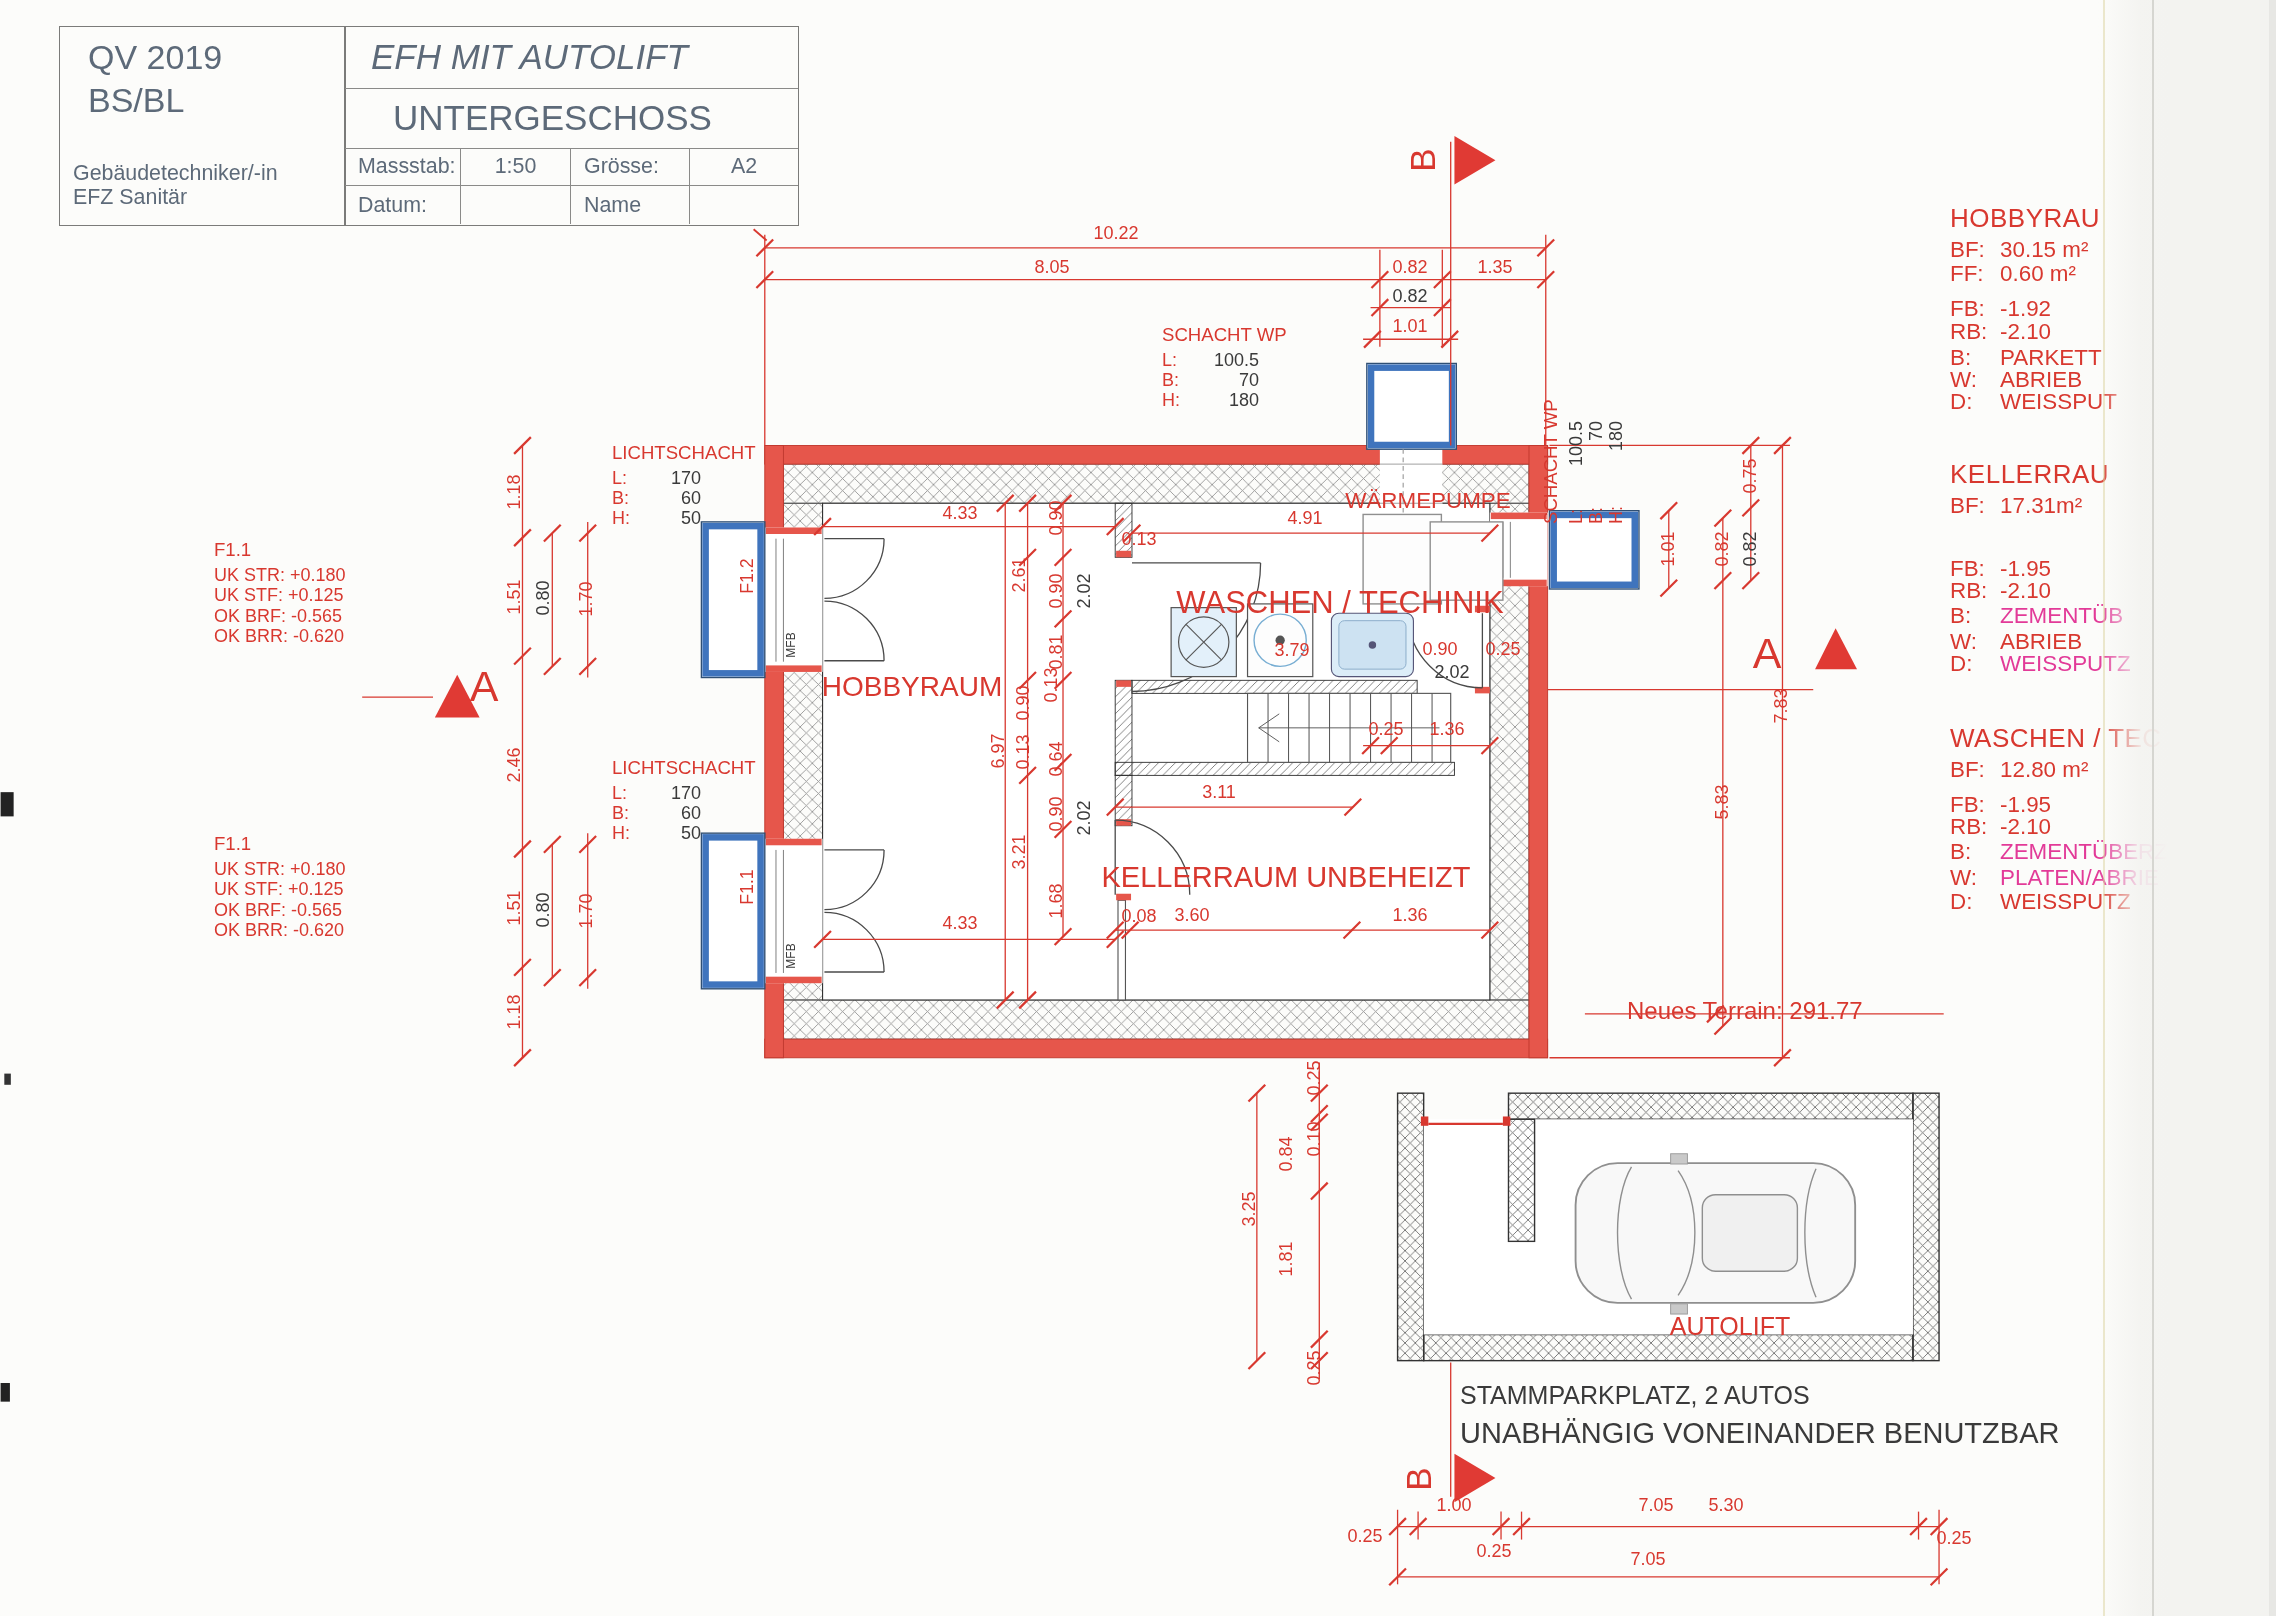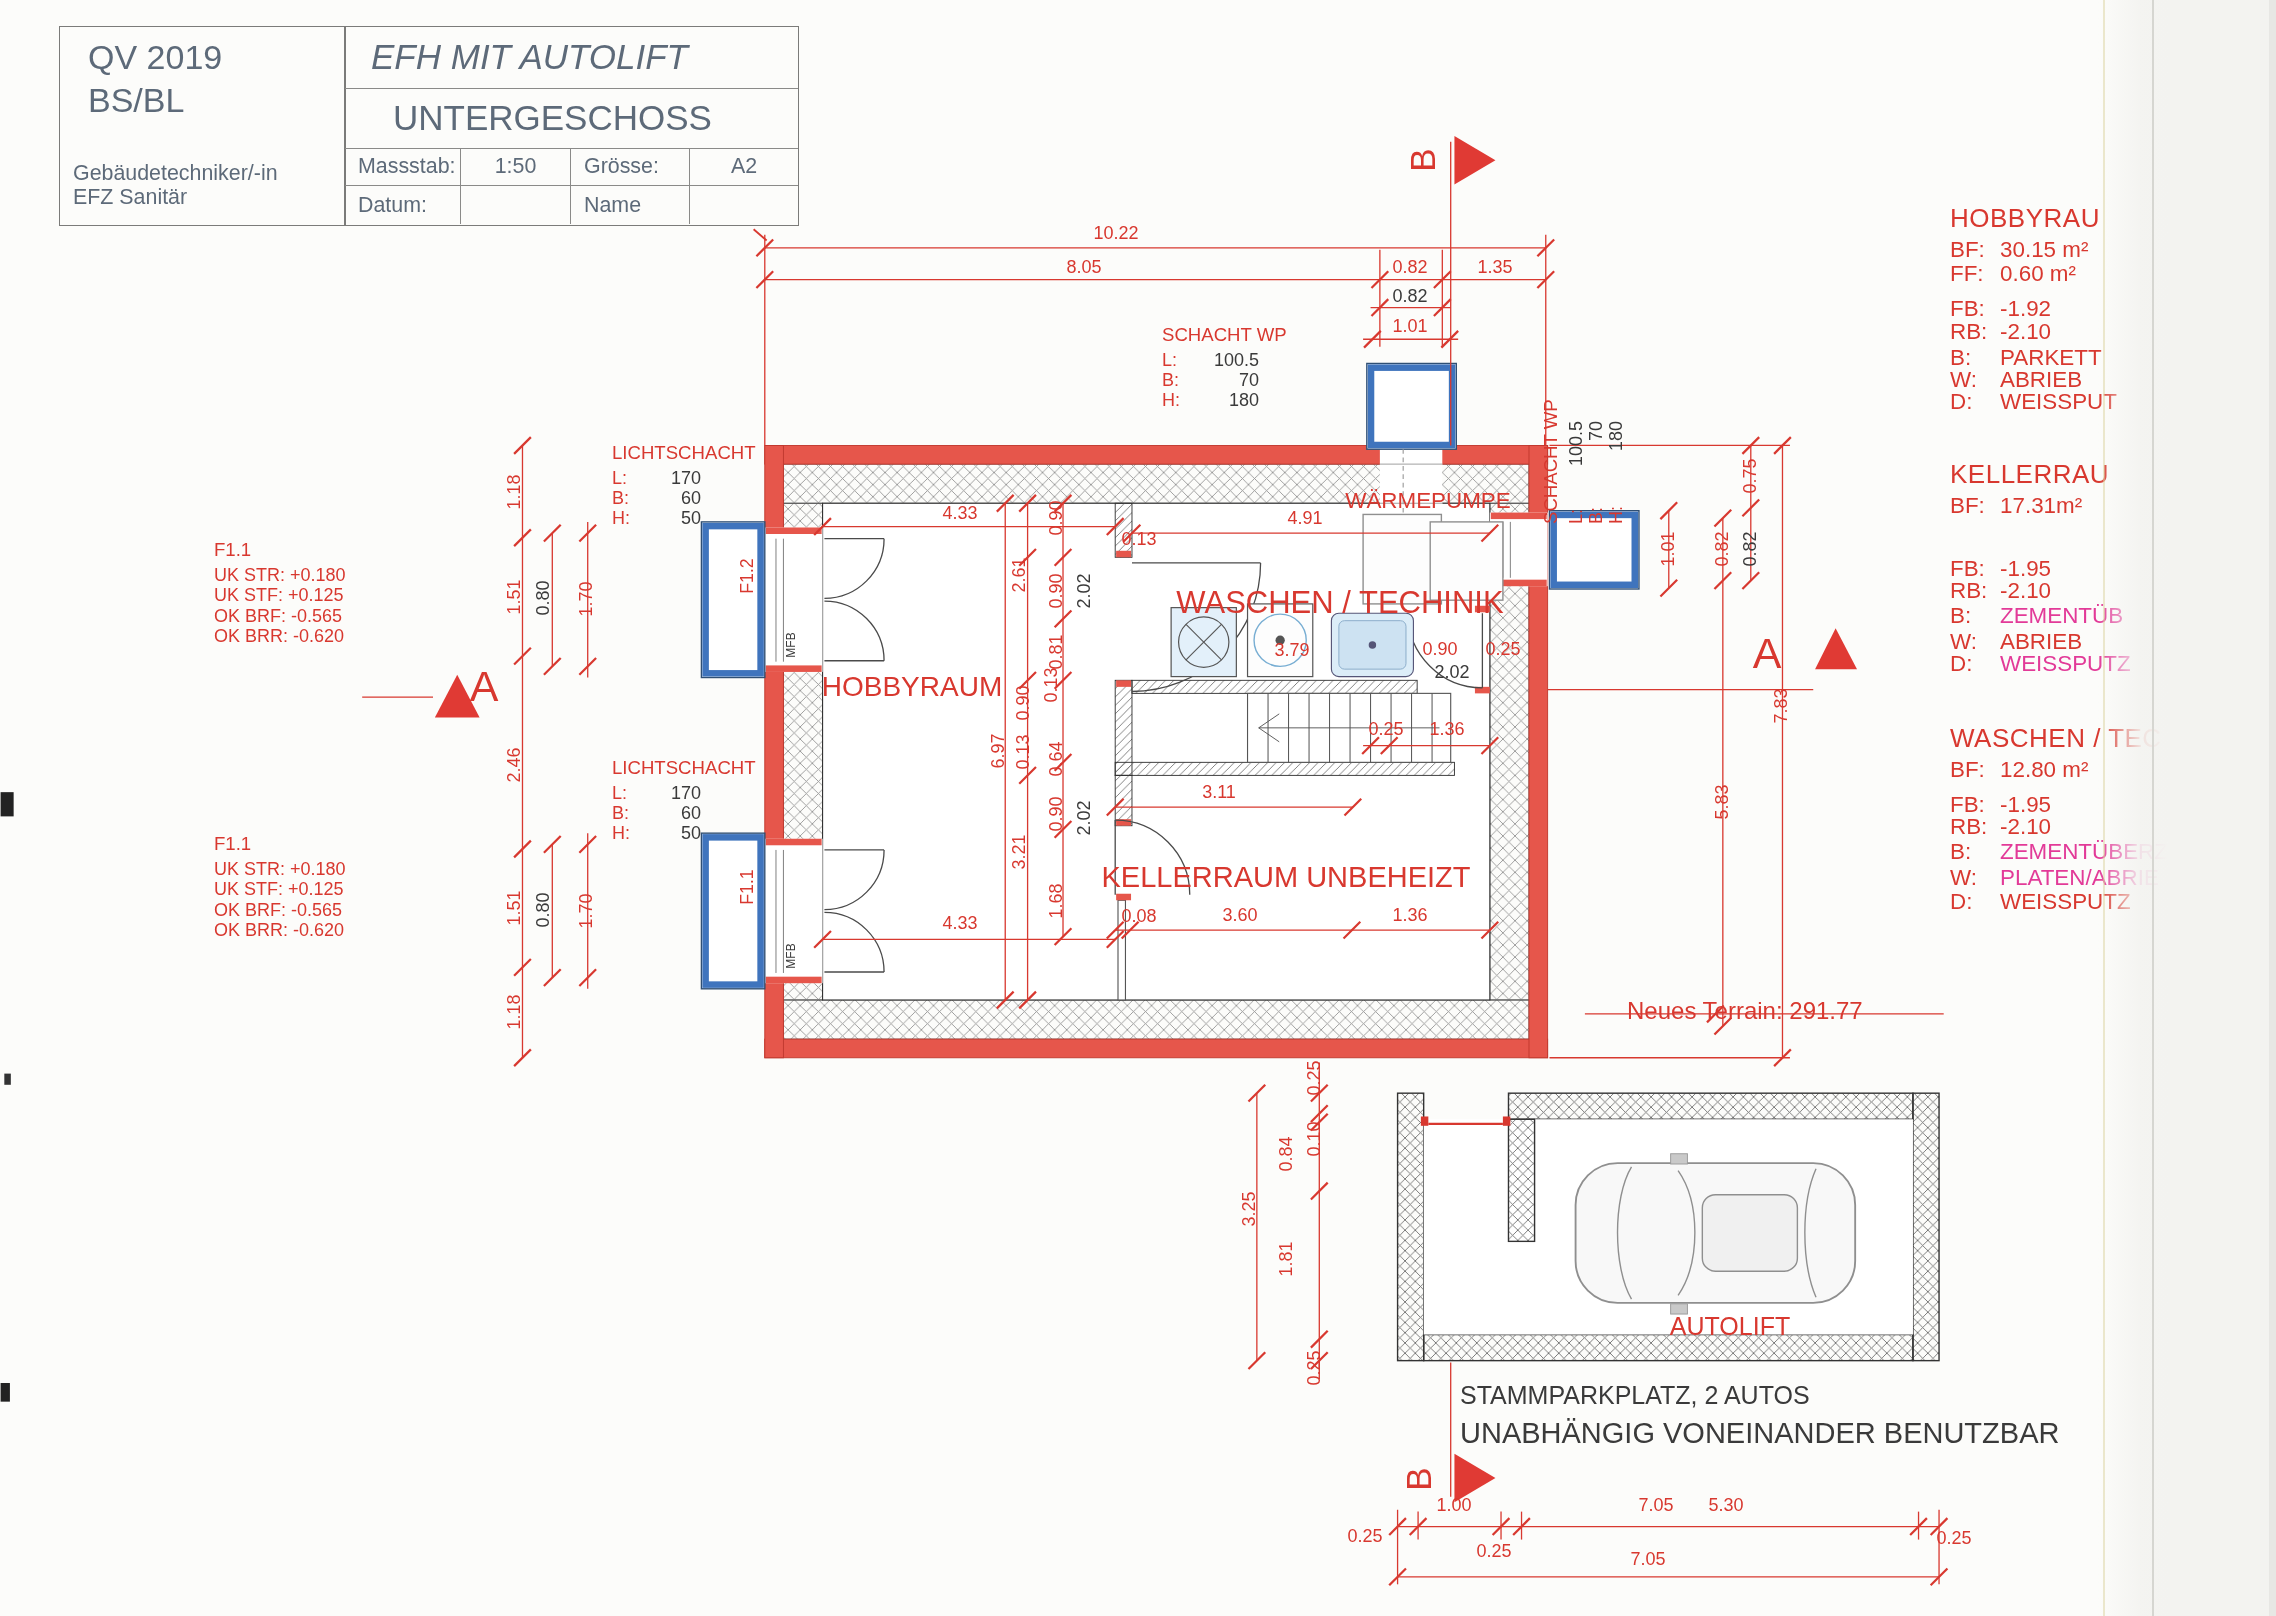--- a/index.html
+++ b/index.html
@@ -378,21 +378,21 @@
     <div class="tbrow tbr4">
       <div class="cell cl bR w1">Datum:</div>
       <div class="cell cv bR w2"></div>
       <div class="cell cl bR w3">Name</div>
       <div class="cell cv w4"></div>
     </div>
   </div>
 
   <div id="labels-layer">
       <span class="dim" style="left: 1116px; top: 233px;">10.22</span>
-      <span class="dim" style="left: 1052px; top: 267px; margin-left: 32px;">8.05</span>
+      <span class="dim" style="left: 1052px; top: 267px;">8.05</span>
       <span class="dim" style="left: 1410px; top: 267px;">0.82</span>
       <span class="dim" style="left: 1495px; top: 267px;">1.35</span>
       <span class="dim k" style="left: 1410px; top: 296px;">0.82</span>
       <span class="dim" style="left: 1410px; top: 326px;">1.01</span>
       <span class="dim rot" style="left: 514px; top: 492px;">1.18</span>
       <span class="dim rot" style="left: 514px; top: 597px;">1.51</span>
       <span class="dim k rot" style="left: 543px; top: 598px;">0.80</span>
       <span class="dim rot" style="left: 586px; top: 599px;">1.70</span>
       <span class="dim rot" style="left: 514px; top: 765px;">2.46</span>
       <span class="dim rot" style="left: 514px; top: 908px;">1.51</span>
@@ -423,21 +423,21 @@
       <span class="dim" style="left: 1139px; top: 916px;">0.08</span>
       <span class="dim" style="left: 960px; top: 513px;">4.33</span>
       <span class="dim" style="left: 1305px; top: 518px;">4.91</span>
       <span class="dim" style="left: 1292px; top: 650px;">3.79</span>
       <span class="dim" style="left: 1440px; top: 649px;">0.90</span>
       <span class="dim k" style="left: 1452px; top: 672px;">2.02</span>
       <span class="dim" style="left: 1503px; top: 649px;">0.25</span>
       <span class="dim" style="left: 1386px; top: 729px;">0.25</span>
       <span class="dim" style="left: 1447px; top: 729px;">1.36</span>
       <span class="dim" style="left: 1219px; top: 792px;">3.11</span>
-      <span class="dim" style="left: 1240px; top: 915px;">3.60</span>
+      <span class="dim" style="left: 1192px; top: 915px;">3.60</span>
       <span class="dim" style="left: 1410px; top: 915px;">1.36</span>
       <span class="dim" style="left: 960px; top: 923px;">4.33</span>
       <span class="dim rot" style="left: 1249px; top: 1209px;">3.25</span>
       <span class="dim rot" style="left: 1286px; top: 1154px;">0.84</span>
       <span class="dim rot" style="left: 1286px; top: 1259px;">1.81</span>
       <span class="dim rot" style="left: 1314px; top: 1078px;">0.25</span>
       <span class="dim rot" style="left: 1314px; top: 1139px;">0.10</span>
       <span class="dim rot" style="left: 1314px; top: 1368px;">0.25</span>
       <span class="dim" style="left: 1365px; top: 1536px;">0.25</span>
       <span class="dim" style="left: 1454px; top: 1505px;">1.00</span>

